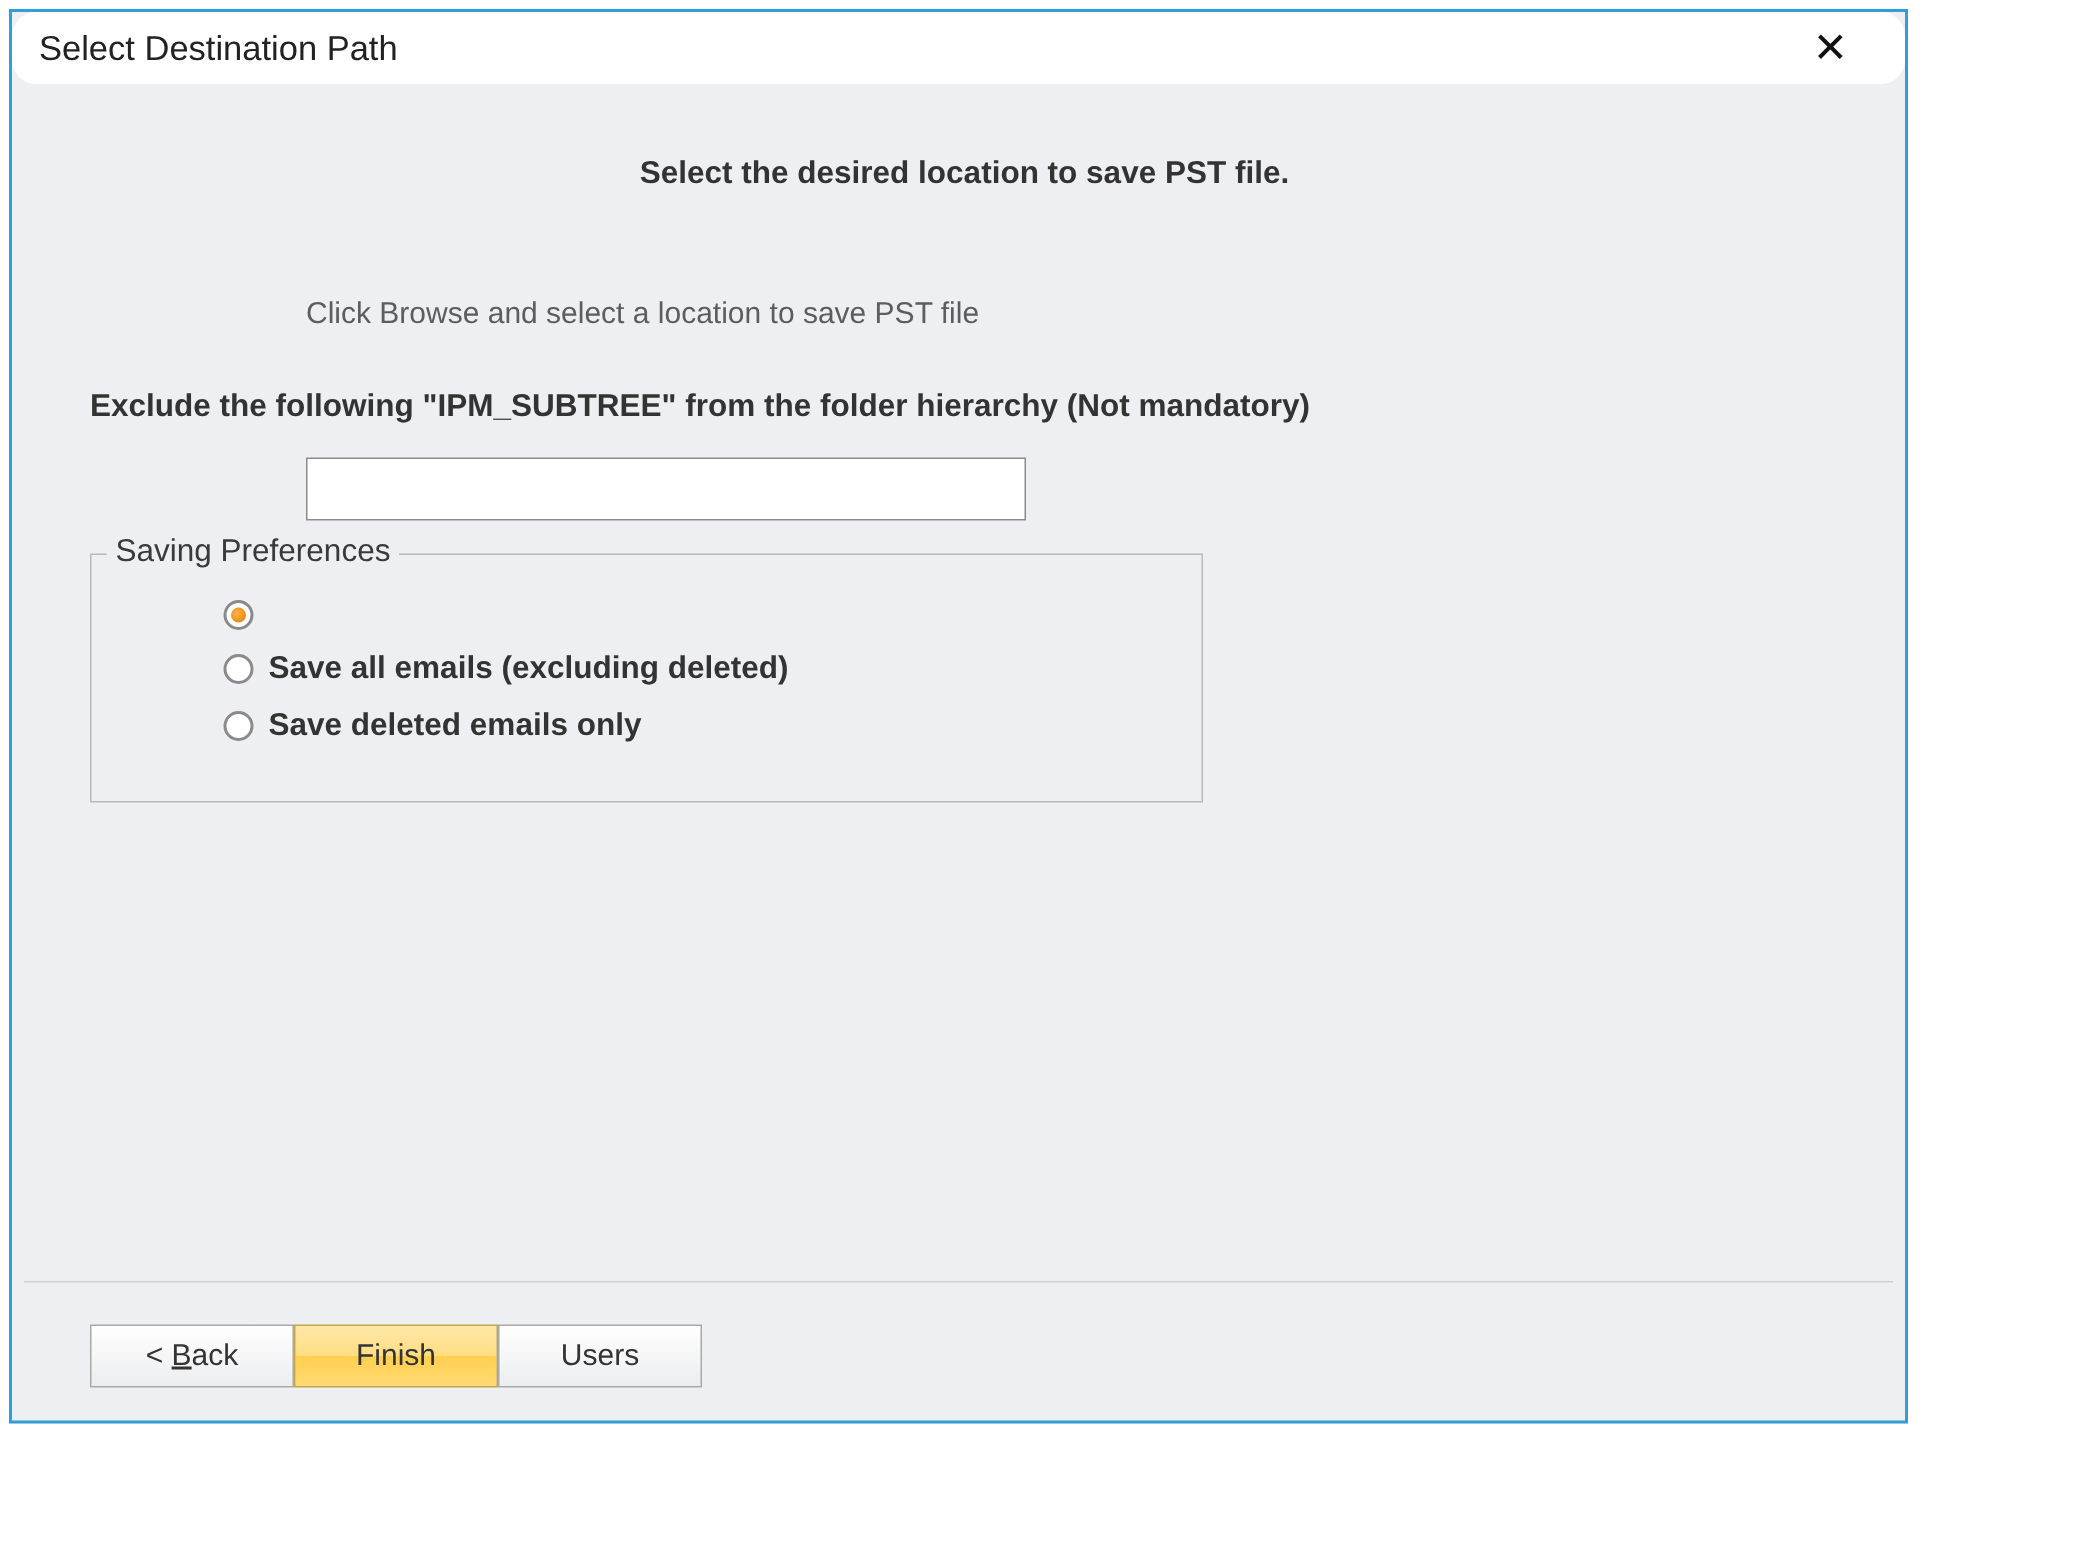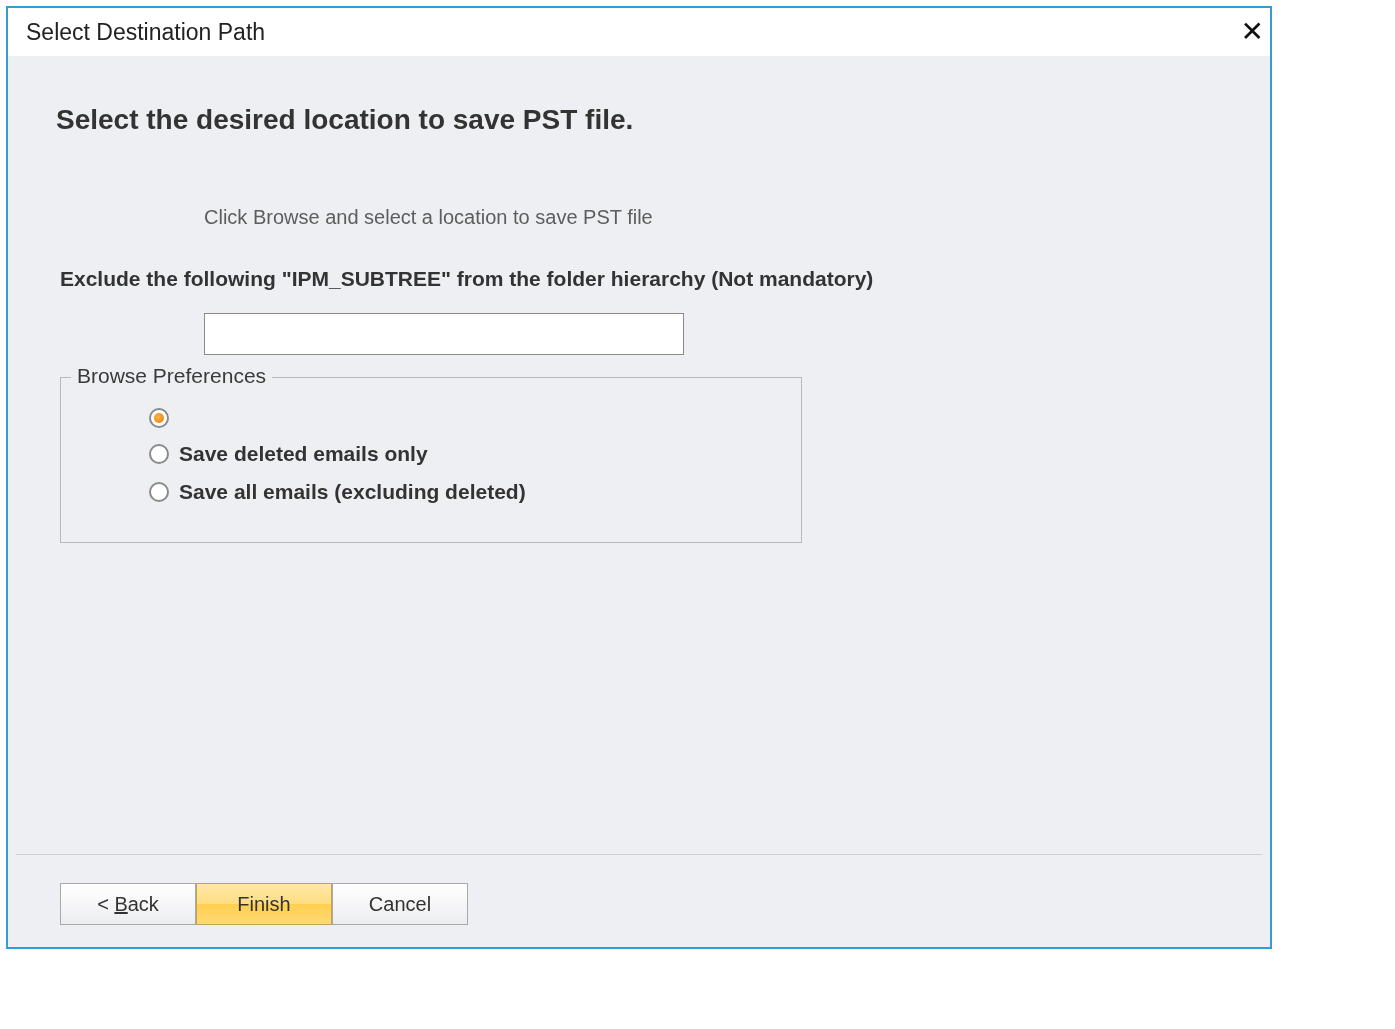--- a/index.html
+++ b/index.html
@@ -18,42 +18,44 @@
     position: relative;
     display: flex;
     flex-direction: column;
   }
   .titlebar {
     height: 48px;
     background: #fff;
     display: flex;
     align-items: center;
     justify-content: space-between;
-    padding: 0 0 0 18px;
+    padding: 0 32px 0 18px;
     color: #222;
     font-size: 23px;
+    border-radius: 16px;
   }
   .close-x {
     font-size: 28px;
     font-weight: 300;
     cursor: pointer;
     padding: 0 6px;
     color: #111;
     line-height: 1;
   }
   .body {
     flex: 1;
     padding: 48px 40px 10px 48px;
     position: relative;
   }
   .instruction {
-    font-size: 28px;
+    font-size: 21px;
     font-weight: 600;
     color: #333;
     margin-bottom: 70px;
+    text-align: center;
   }
   .row-path {
     display: flex;
     align-items: center;
     gap: 18px;
     margin-bottom: 20px;
     margin-left: 4px;
   }
   .label-saving {
     font-size: 21px;
@@ -194,42 +196,42 @@
 
     <div class="instruction">Select the desired location to save PST file.</div>
 
 
     <div class="hint">Click Browse and select a location to save PST file</div>
 
     <div class="exclude-label">Exclude the following "IPM_SUBTREE" from the folder hierarchy (Not mandatory)</div>
     <input class="exclude-input" type="text" value="" style="">
 
     <div class="fieldset">
-      <div class="fieldset-legend">Browse Preferences</div>
+      <div class="fieldset-legend">Saving Preferences</div>
 
       <div class="radio-row">
         <span class="radio-outer">
             <span class="radio-inner"></span>
           </span>
       </div>
 
       <div class="radio-row">
         <span class="radio-outer"></span>
-        <span class="radio-label">Save deleted emails only</span>
+        <span class="radio-label">Save all emails (excluding deleted)</span>
       </div>
 
       <div class="radio-row">
         <span class="radio-outer"></span>
-        <span class="radio-label">Save all emails (excluding deleted)</span>
+        <span class="radio-label">Save deleted emails only</span>
       </div>
     </div>
 
   </div>
 
   <div class="footer">
     <div class="btn-row">
       <button class="btn">&lt; <span style="text-decoration:underline">B</span>ack</button>
       <button class="btn btn-primary">Finish</button>
-      <button class="btn">Cancel</button>
+      <button class="btn">Users</button>
     </div>
   </div>
 
 </div>
 
 </body></html>

